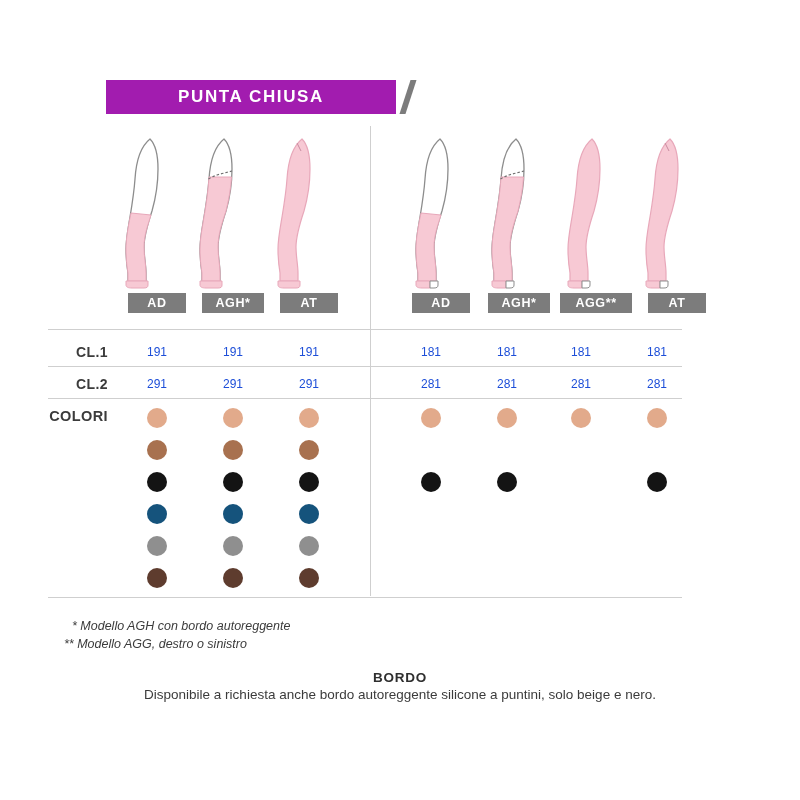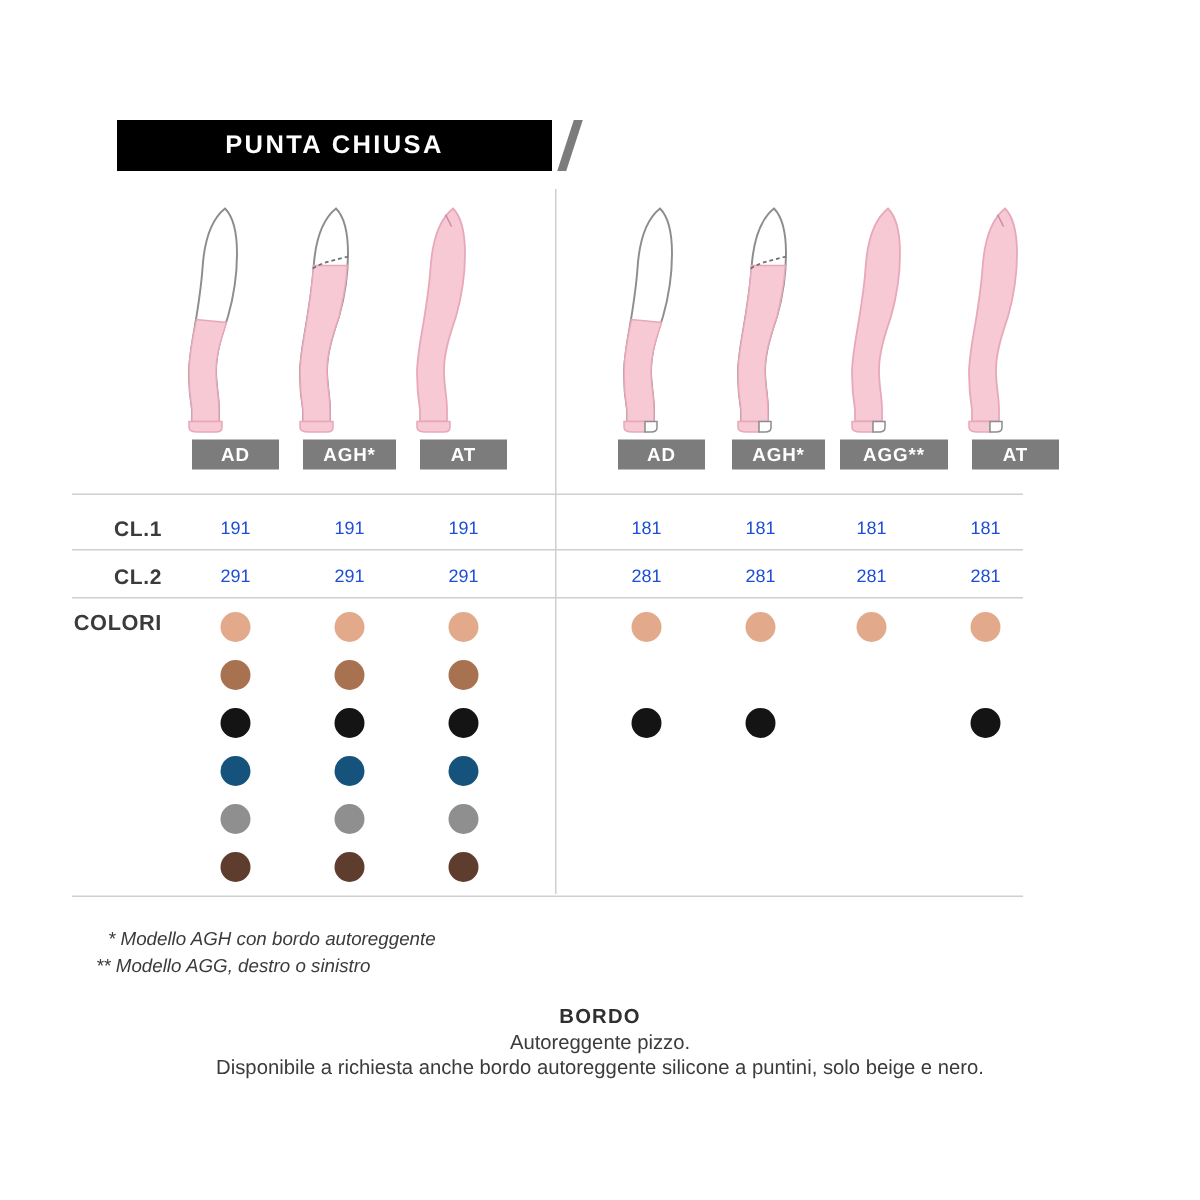--- a/index.html
+++ b/index.html
@@ -24,28 +24,29 @@
   .header-row {
     position: absolute;
     left: 78px;
     top: 80px;
     width: 644px;
     height: 34px;
     display: flex;
     align-items: stretch;
   }
   .hdr {
-    background: #000000;
+    background: #a21caf;
     color: #ffffff;
     font-weight: bold;
     font-size: 17px;
     letter-spacing: 1.6px;
     display: flex;
     align-items: center;
     justify-content: center;
+    margin-left: 28px;
   }
   .hdr-left { width: 290px; }
   .hdr-right { width: 330px; }
   .hdr-sep {
     width: 24px;
     background: #ffffff;
     position: relative;
   }
   .hdr-sep .slash {
     position: absolute;
@@ -308,17 +309,16 @@
       <div class="dot" style="left: 571px; top: 408px; background: rgb(226, 170, 139);"></div>
       <div class="dot" style="left: 647px; top: 408px; background: rgb(226, 170, 139);"></div>
       <div class="dot" style="left: 647px; top: 472px; background: rgb(20, 20, 20);"></div>
     </div>
 
   <div class="note note-2">**  Modello AGG, destro o sinistro</div>
   <div class="note note-1">*  Modello AGH con bordo autoreggente</div>
 
   <div class="footer">
     <div class="footer-title">BORDO</div>
-    <div class="footer-line">Autoreggente pizzo.</div>
     <div class="footer-line">Disponibile a richiesta anche bordo autoreggente silicone a puntini, solo beige e nero.</div>
   </div>
 
 </div>
 
 </body></html>

